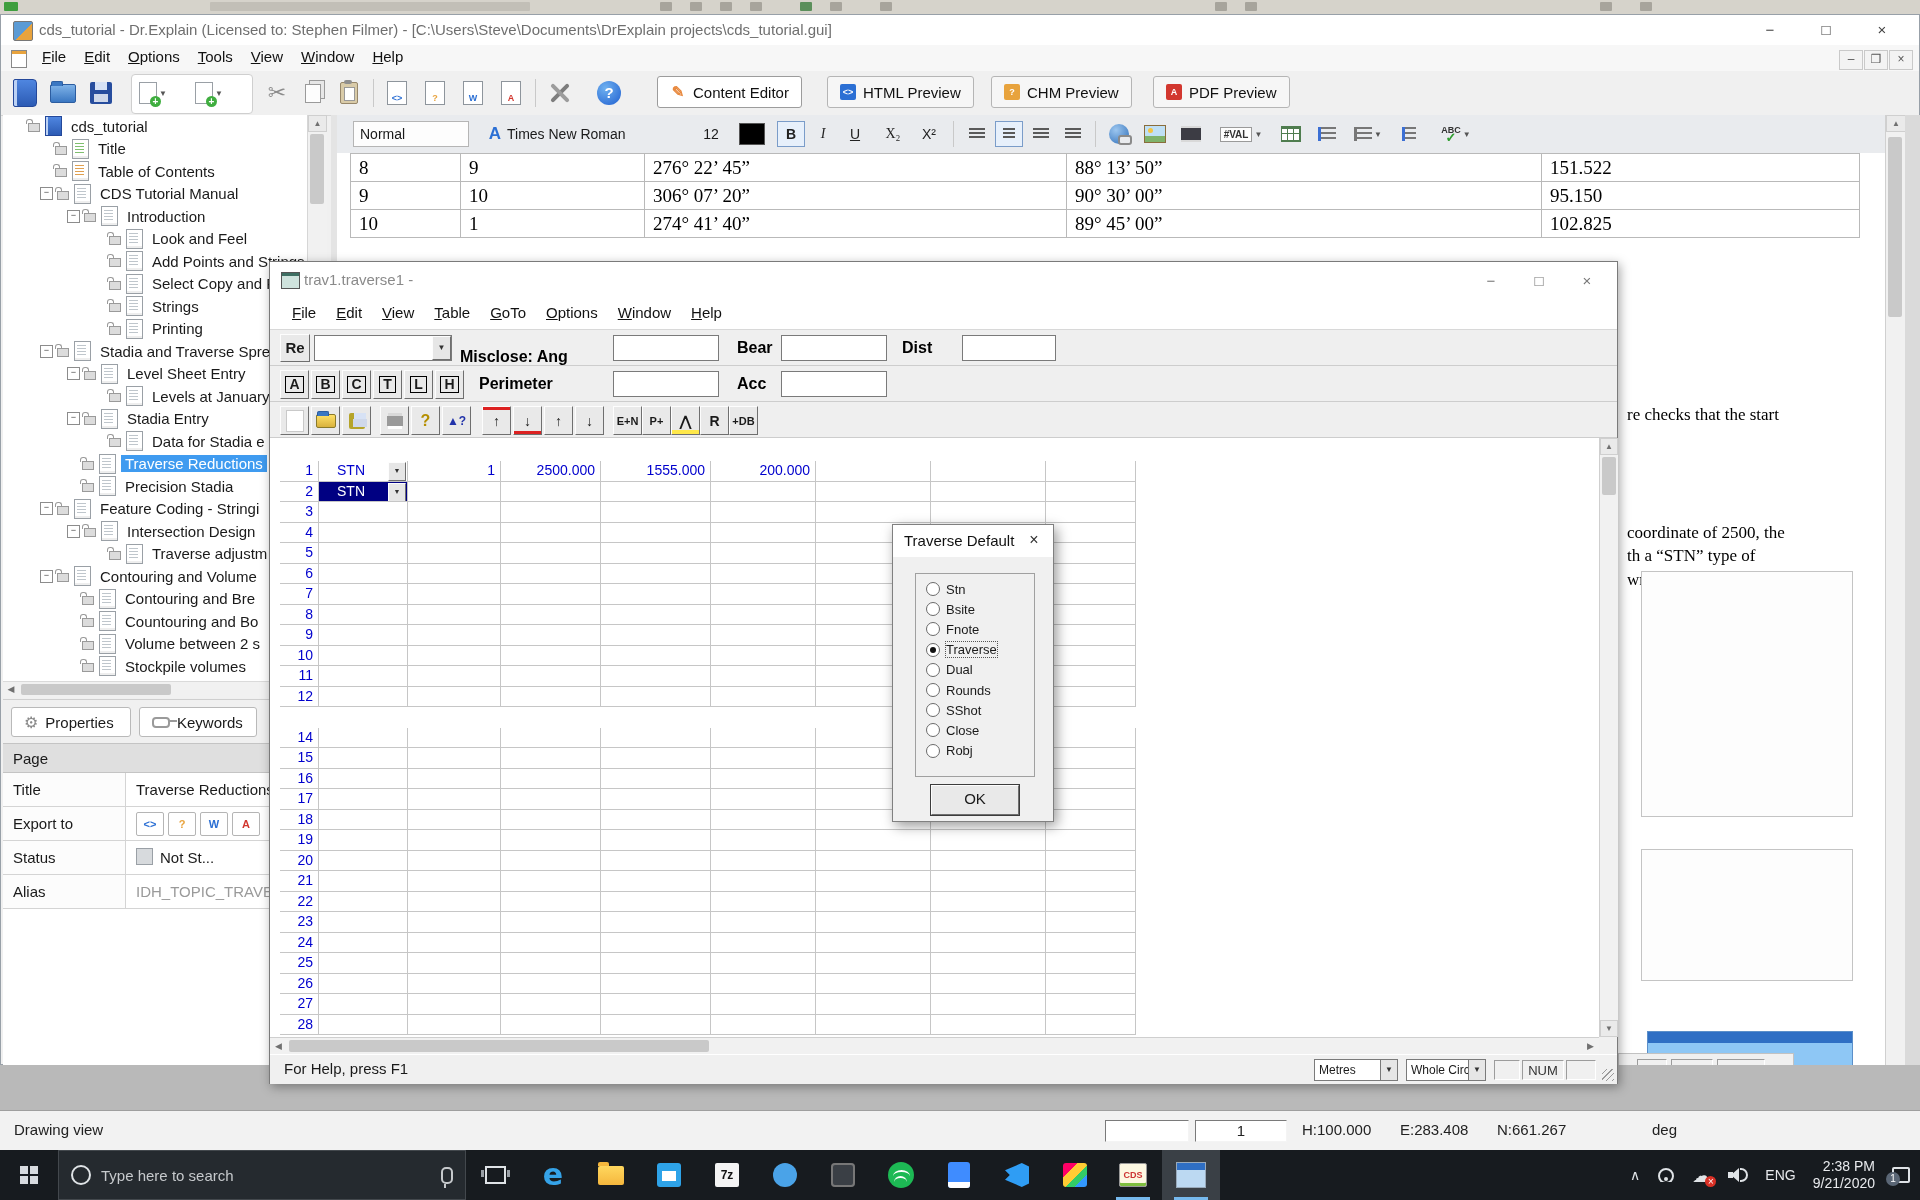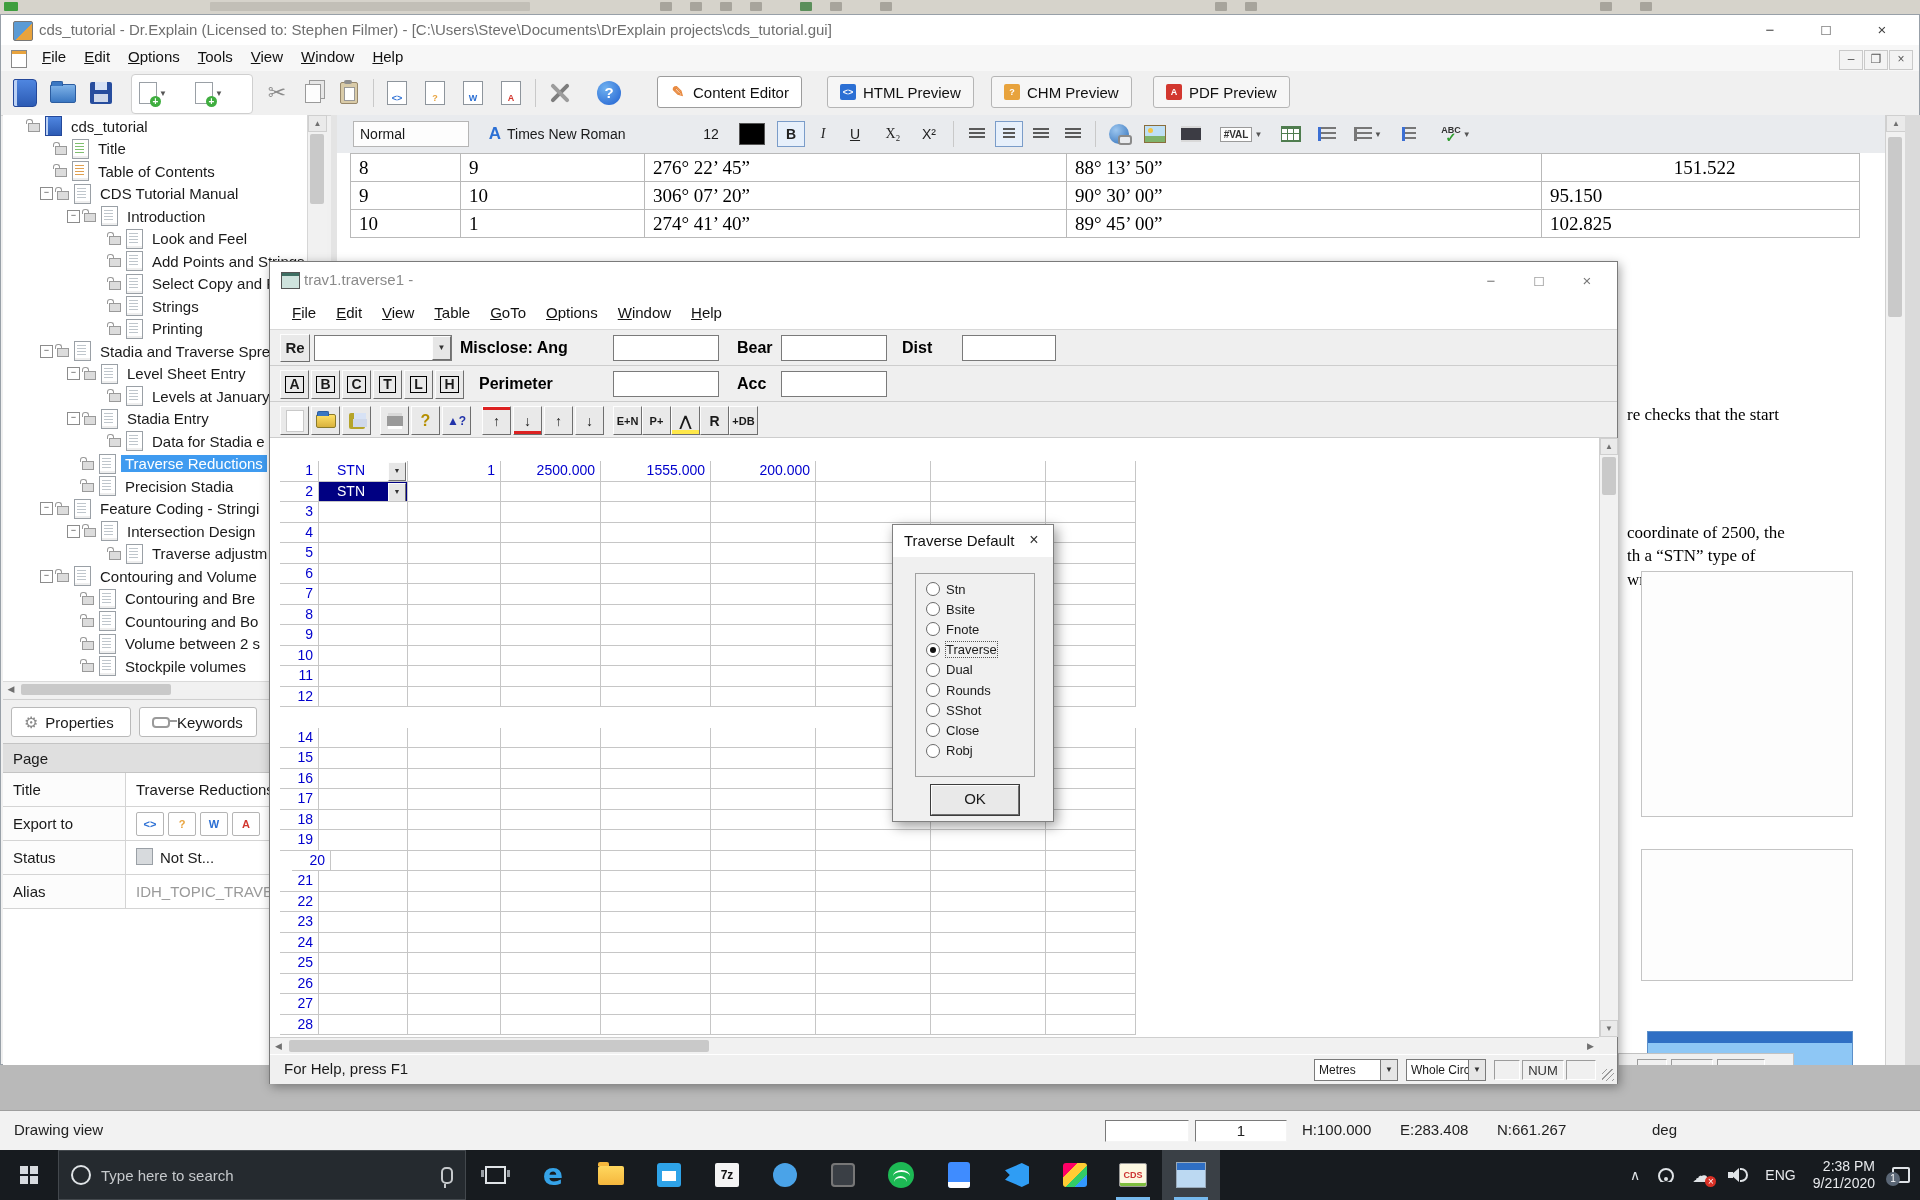--- a/index.html
+++ b/index.html
@@ -602,21 +602,21 @@
         </span>
     </div>
 
     <div class="abs docarea">
       <div class="doctable" id="doctable">
           <div class="dtr">
             <div class="dtc" style="width: 110px;">8</div>
             <div class="dtc" style="width: 184px;">9</div>
             <div class="dtc" style="width: 422px;">276° 22’ 45”</div>
             <div class="dtc" style="width: 475px;">88° 13’ 50”</div>
-            <div class="dtc" style="width: 318px; text-align: center;">151.522</div>
+            <div class="dtc" style="width: 318px;">151.522</div>
           </div>
           <div class="dtr">
             <div class="dtc" style="width: 110px;">9</div>
             <div class="dtc" style="width: 184px;">10</div>
             <div class="dtc" style="width: 422px;">306° 07’ 20”</div>
             <div class="dtc" style="width: 475px;">90° 30’ 00”</div>
             <div class="dtc" style="width: 318px;">95.150</div>
           </div>
           <div class="dtr">
             <div class="dtc" style="width: 110px;">10</div>
@@ -670,21 +670,21 @@
       <span class="twbtn" style="left:1252px;">□</span>
       <span class="twbtn" style="left:1300px;">×</span>
     </div>
     <div class="trav-menu" id="trav-menu"><span class="menu-item"><u>F</u>ile</span><span class="menu-item"><u>E</u>dit</span><span class="menu-item"><u>V</u>iew</span><span class="menu-item"><u>T</u>able</span><span class="menu-item"><u>G</u>oTo</span><span class="menu-item"><u>O</u>ptions</span><span class="menu-item"><u>W</u>indow</span><span class="menu-item"><u>H</u>elp</span></div>
 
     <div class="trow" style="top:68px;height:36px;">
       <span class="abs raised" style="left:10px;top:4px;width:28px;height:26px;text-align:center;line-height:26px;font-weight:bold;">Re</span>
       <span class="tfield" style="left:44px;top:5px;width:136px;">
           <span class="tcombo-btn" style="right:0;top:0;">▼</span>
         </span>
-      <span class="blbl" style="left:190px;top:9px;">Misclose: Ang</span>
+      <span class="blbl" style="left:190px;top:18px;">Misclose: Ang</span>
       <span class="tfield" style="left:343px;top:5px;width:104px;"></span>
       <span class="blbl" style="left:467px;top:9px;">Bear</span>
       <span class="tfield" style="left:511px;top:5px;width:104px;"></span>
       <span class="blbl" style="left:632px;top:9px;">Dist</span>
       <span class="tfield" style="left:692px;top:5px;width:92px;"></span>
     </div>
 
     <div class="trow" style="top:104px;height:36px;">
       <span id="letterbtns"><span class="sqbtn" style="left: 10px; top: 4px;">
             <span class="boxl">A</span>
@@ -924,21 +924,21 @@
           <span class="gc" style="left: 49px; width: 89px;"></span>
           <span class="gc" style="left: 138px; width: 93px;"></span>
           <span class="gc" style="left: 231px; width: 100px;"></span>
           <span class="gc" style="left: 331px; width: 110px;"></span>
           <span class="gc" style="left: 441px; width: 105px;"></span>
           <span class="gc" style="left: 546px; width: 115px;"></span>
           <span class="gc" style="left: 661px; width: 115px;"></span>
           <span class="gc" style="left: 776px; width: 90px;"></span>
         </div>
         <div class="grow" style="top: 412.5px;">
-          <span class="gc rn" style="left: 22px; width: 39px;">20</span>
+          <span class="gc rn" style="left: 10px; width: 39px;">20</span>
           <span class="gc" style="left: 49px; width: 89px;"></span>
           <span class="gc" style="left: 138px; width: 93px;"></span>
           <span class="gc" style="left: 231px; width: 100px;"></span>
           <span class="gc" style="left: 331px; width: 110px;"></span>
           <span class="gc" style="left: 441px; width: 105px;"></span>
           <span class="gc" style="left: 546px; width: 115px;"></span>
           <span class="gc" style="left: 661px; width: 115px;"></span>
           <span class="gc" style="left: 776px; width: 90px;"></span>
         </div>
         <div class="grow" style="top: 433px;">

